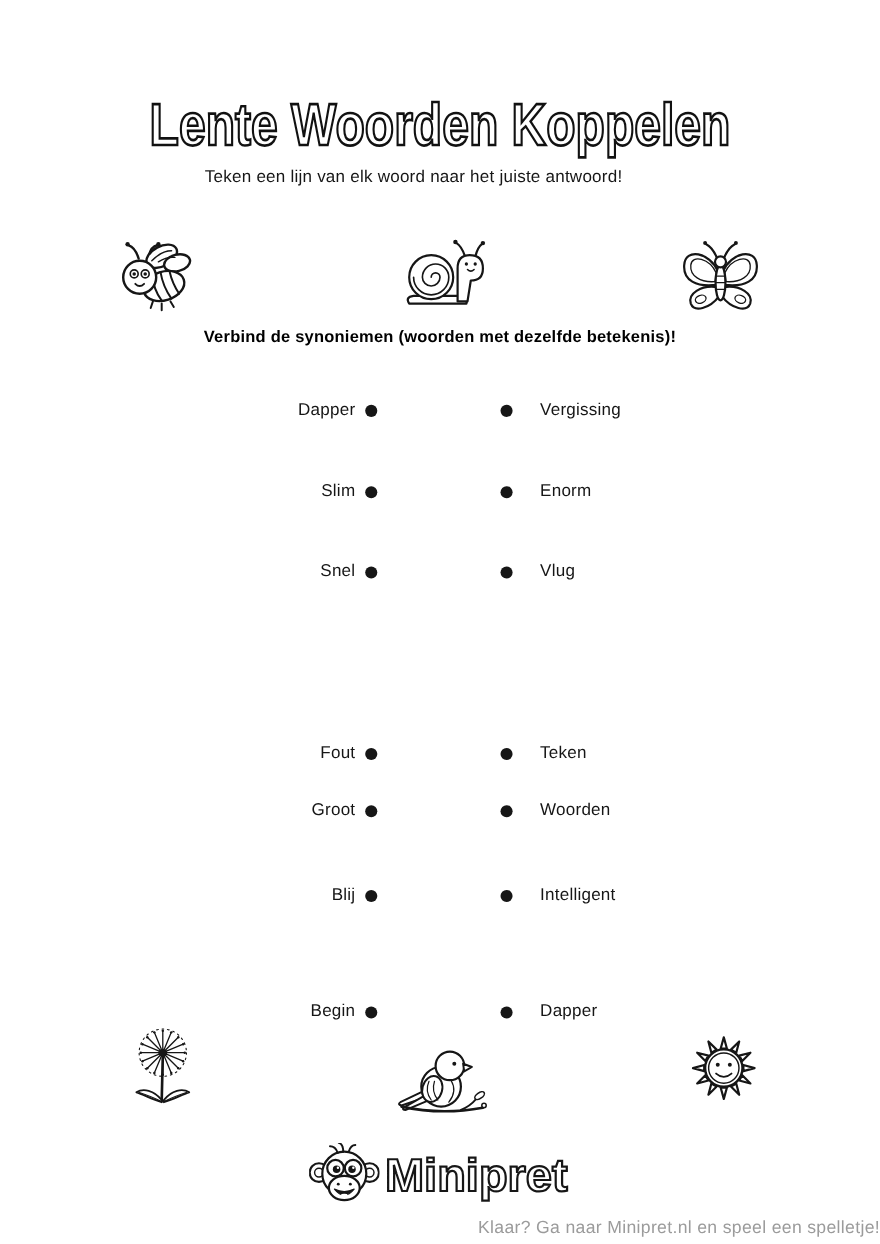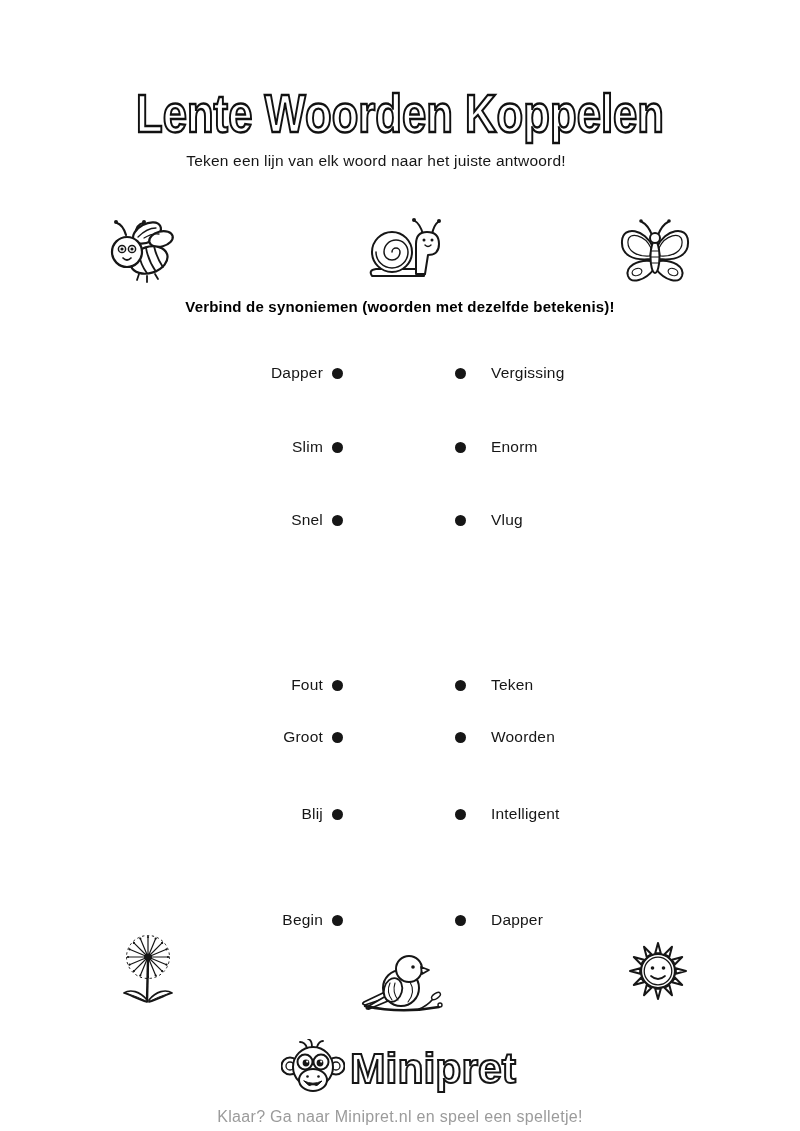--- a/index.html
+++ b/index.html
@@ -30,21 +30,21 @@
   .left-cell{position:absolute;right:457px;height:22px;display:flex;align-items:center;gap:9px;}
   .right-cell{position:absolute;left:455px;height:22px;display:flex;align-items:center;gap:25px;}
   .dot{width:11px;height:11px;border-radius:50%;background:#161616;flex:0 0 auto;}
   .word{font-size:15.5px;color:#161616;letter-spacing:.2px;font-weight:500;white-space:nowrap;}
 
   .logo-monkey{position:absolute;left:281px;top:1023px;}
   .logo-text-svg{position:absolute;left:345px;top:1026px;width:180px;height:56px;}
   .logo-text-svg text{font-family:"Liberation Sans",sans-serif;font-weight:bold;
         font-size:42px;fill:#ffffff;stroke:#161616;stroke-width:2px;}
 
-  .footer-note{position:absolute;left:0;top:1092px;width:800px;text-align:center;
+  .footer-note{position:absolute;left:0;top:1092px;width:800px;text-align:right;
         font-size:16px;color:#9b9b9b;letter-spacing:.3px;}
 </style>
 </head>
 <body>
 
 <div class="page">
 
   <svg class="title-svg">
     <text x="400" y="48" text-anchor="middle" textLength="528" lengthAdjust="spacingAndGlyphs">Lente Woorden Koppelen</text>
   </svg>

